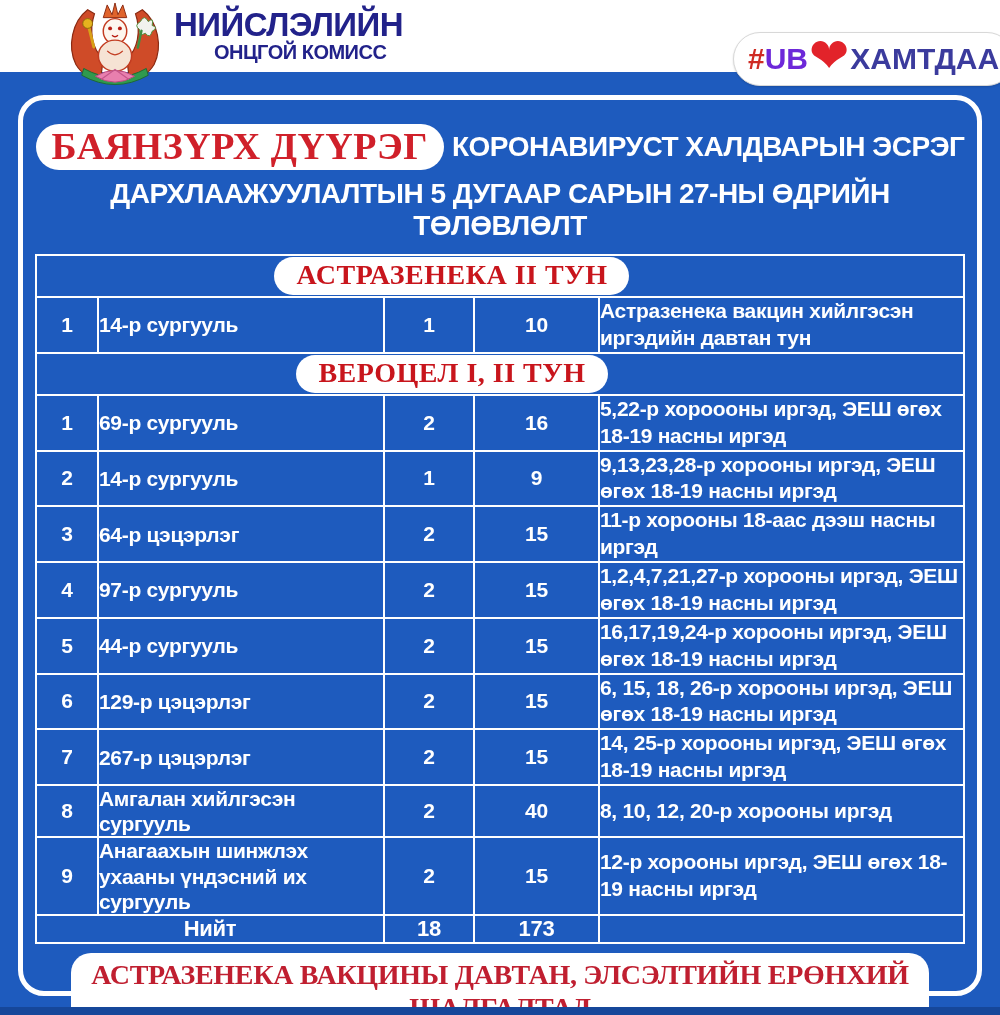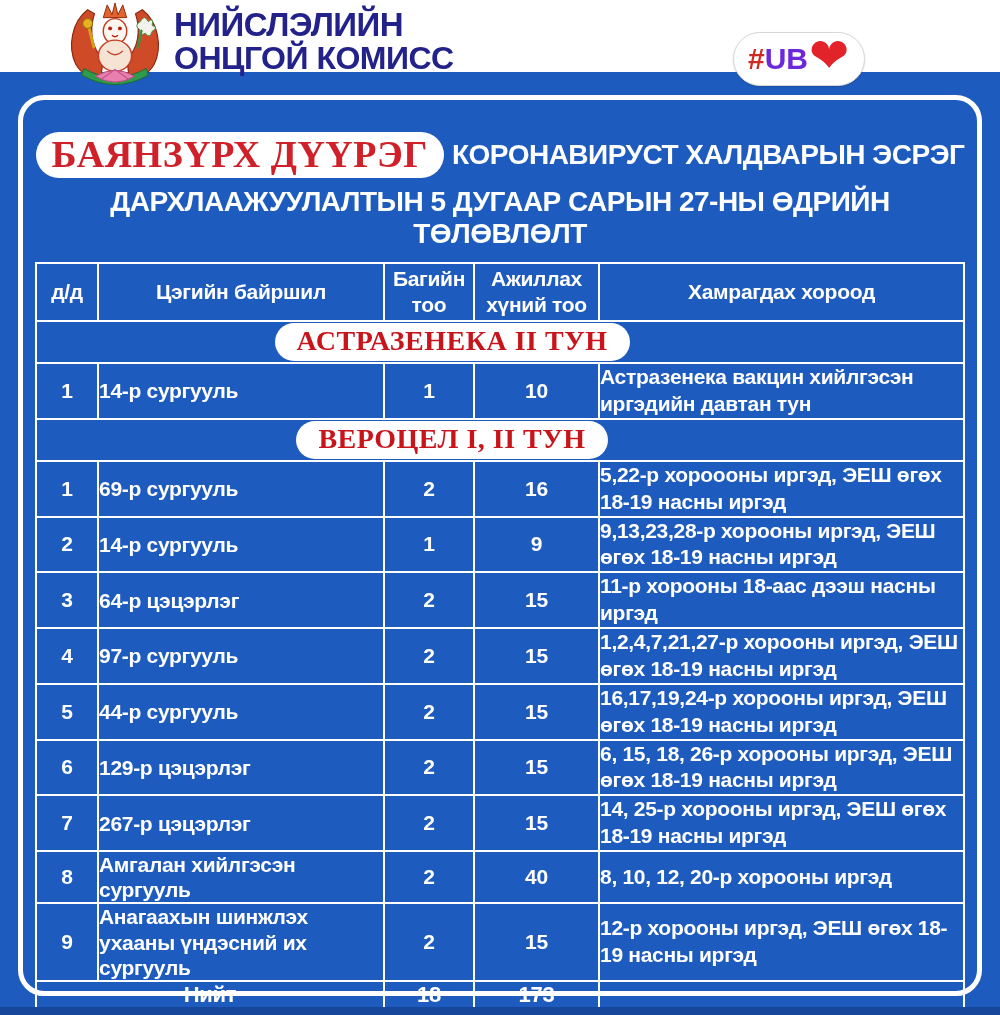--- a/index.html
+++ b/index.html
@@ -9,38 +9,38 @@
     font-family:"Liberation Sans","DejaVu Sans",sans-serif;
   }
   
   .top-band{position:absolute;left:0;top:0;width:1000px;height:72px;background:#ffffff;}
   .logo{position:absolute;left:63px;top:2px;width:104px;height:86px;z-index:5;}
   .org-name{
     position:absolute;left:174px;top:8px;z-index:5;
     color:#22228a;font-weight:bold;letter-spacing:-0.5px;line-height:1.02;
   }
   .org-line1{font-size:33px;}
-  .org-line2{font-size:32px;}
+  .org-line2{font-size:20px;margin-left:40px;}
   .badge{
     position:absolute;left:733px;top:32px;height:52px;z-index:5;
     background:#ffffff;border:1px solid #d8d8d8;border-radius:27px;
     display:inline-flex;align-items:center;padding:0 14px;
     box-shadow:0 1px 2px rgba(0,0,0,.15);
     font-weight:bold;font-size:30px;white-space:nowrap;
   }
   .badge .hash{color:#cf2b24;}
   .badge .ub{color:#6d28d9;}
   .badge .heart{color:#e2232a;font-size:48px;line-height:0;position:relative;top:-3px;margin:0 1px;}
   .badge .txt{color:#3b3b9d;}
   
   .panel{
     position:absolute;left:18px;top:95px;width:964px;height:901px;
     border:5px solid #ffffff;border-radius:26px;box-sizing:border-box;
   }
-  .title-wrap{text-align:center;margin-top:32px;color:#ffffff;font-weight:bold;}
+  .title-wrap{text-align:center;margin-top:24px;color:#ffffff;font-weight:bold;}
   .district-pill{
     display:inline-block;background:#ffffff;border-radius:26px;padding:0px 16px 2px;
     color:#d0202a;font-family:"Liberation Serif","DejaVu Serif",serif;
     font-size:38px;font-weight:bold;vertical-align:middle;letter-spacing:0.5px;
   }
   .title-rest{font-size:28px;letter-spacing:-0.5px;margin-left:8px;vertical-align:middle;}
   .title-line2{font-size:28px;letter-spacing:-0.5px;margin-top:8px;color:#ffffff;font-weight:bold;text-align:center;}
   
   table.sched{
     border-collapse:collapse;table-layout:fixed;
@@ -111,45 +111,39 @@
 
 <div class="org-name">
   <div class="org-line1">НИЙСЛЭЛИЙН</div>
   <div class="org-line2">ОНЦГОЙ КОМИСС</div>
 </div>
 
 <div class="badge">
   <span class="hash">#</span>
     <span class="ub">UB</span>
     <span class="heart">❤</span>
+    <span class="txt">ХАМТДАА</span>
 </div>
 
 <div class="panel">
 
   <div class="title-wrap">
     <span class="district-pill">БАЯНЗҮРХ ДҮҮРЭГ</span><span class="title-rest">КОРОНАВИРУСТ ХАЛДВАРЫН ЭСРЭГ</span>
     <div class="title-line2">ДАРХЛААЖУУЛАЛТЫН 5 ДУГААР САРЫН 27-НЫ ӨДРИЙН ТӨЛӨВЛӨЛТ</div>
   </div>
 
   <table class="sched">
     <colgroup>
       <col style="width:62px">
         <col style="width:286px">
         <col style="width:90px">
         <col style="width:125px">
         <col style="width:365px">
     </colgroup>
     <tbody>
-        <tr>
-      <th>д/д</th>
-      <th>Цэгийн байршил</th>
-      <th>Багийн тоо</th>
-      <th>Ажиллах хүний тоо</th>
-      <th>Хамрагдах хороод</th>
-    </tr>
     <tr class="section">
       <td colspan="5"><span class="sect-pill">АСТРАЗЕНЕКА II ТУН</span></td>
     </tr>
     <tr class="r-az">
       <td class="c-num">1</td>
       <td class="c-loc">14-р сургууль</td>
       <td class="c-num">1</td>
       <td class="c-num">10</td>
       <td class="c-kh">Астразенека вакцин хийлгэсэн иргэдийн давтан тун</td>
     </tr>

